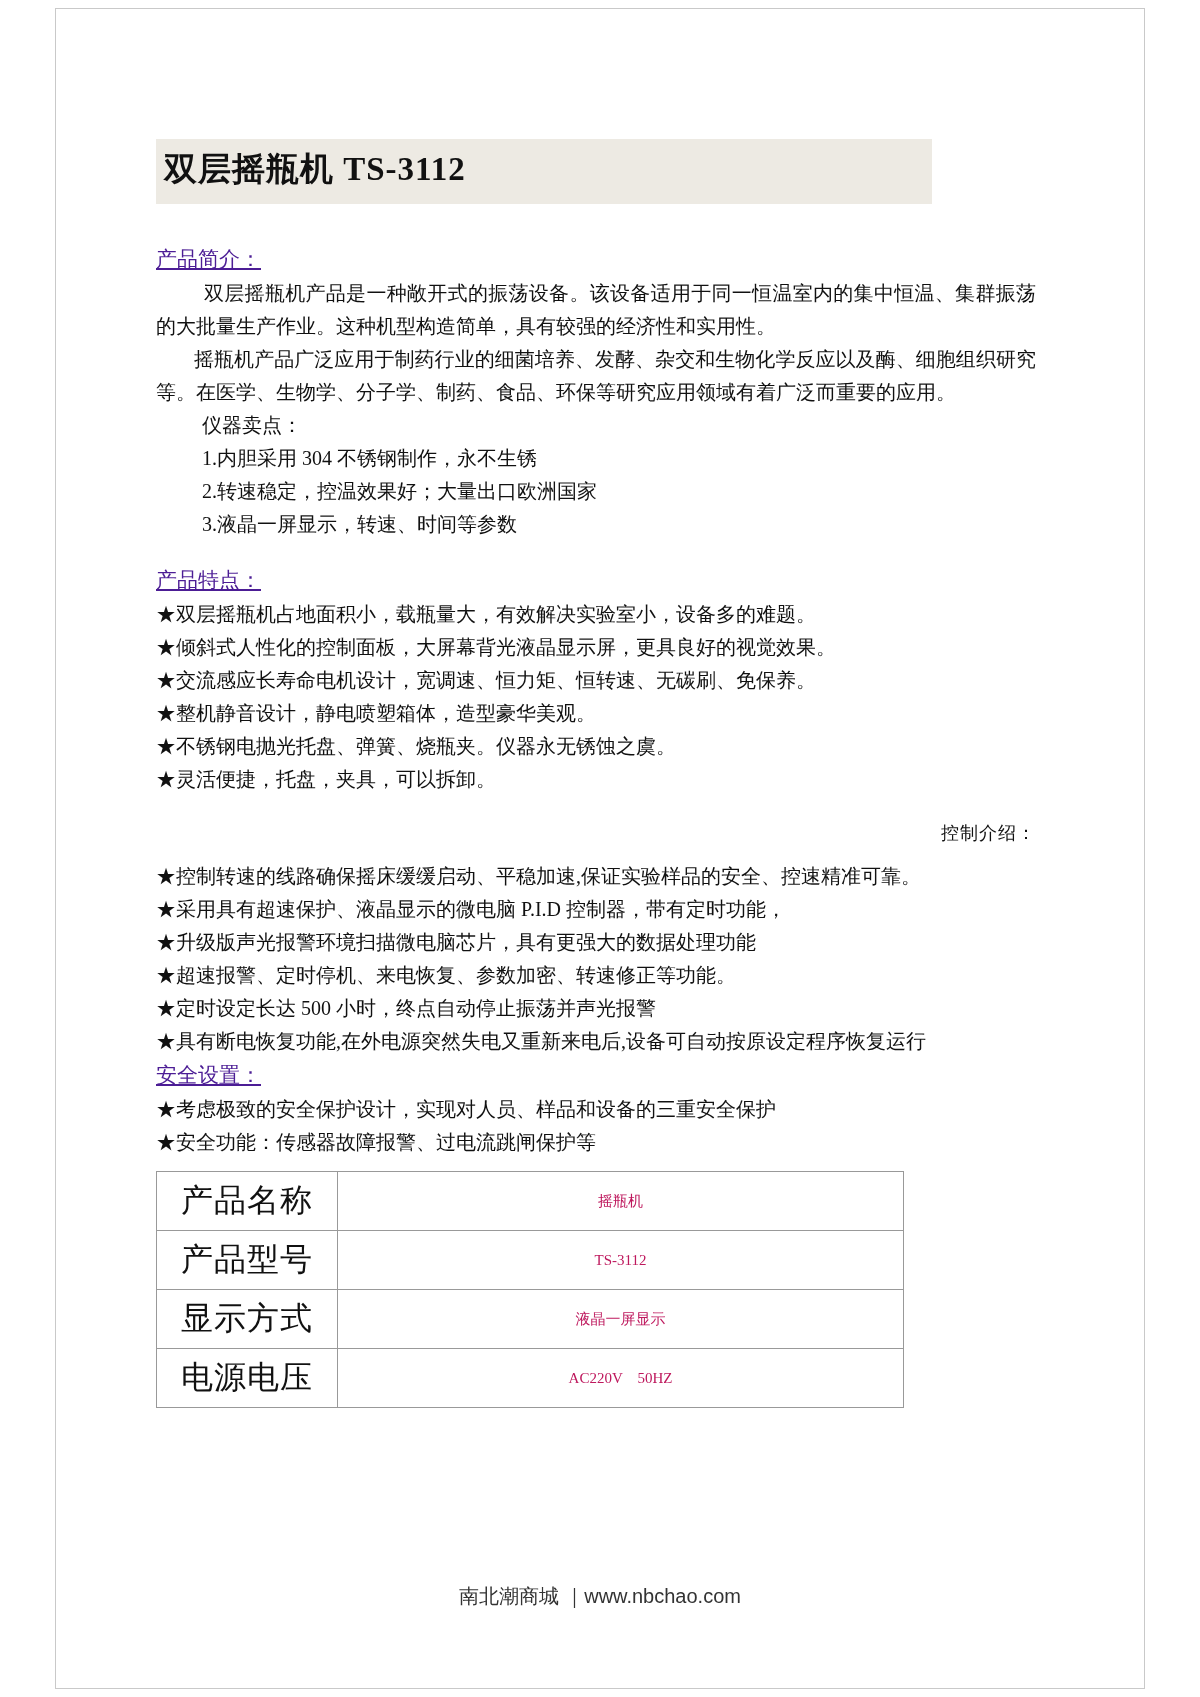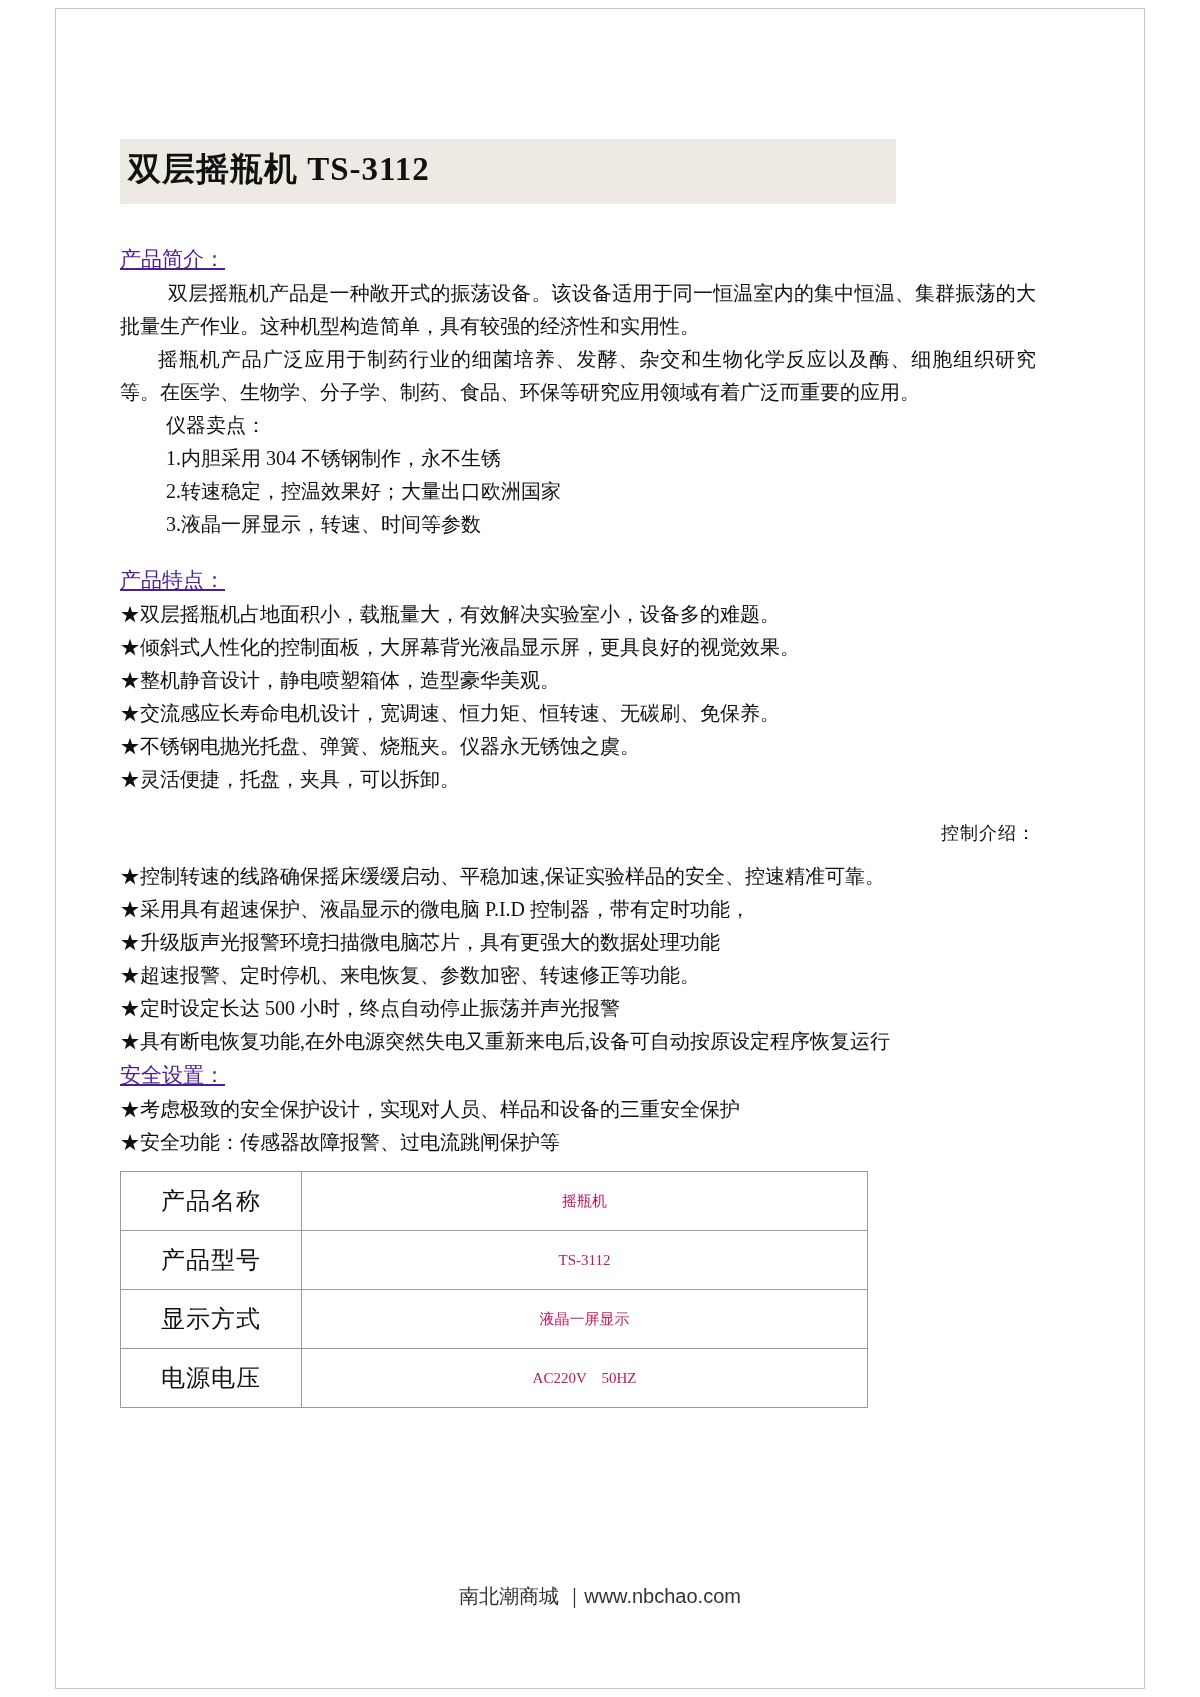--- a/index.html
+++ b/index.html
@@ -12,21 +12,21 @@
     color: #1a1a1a;
   }
   .page {
     position: absolute;
     left: 55px;
     top: 8px;
     width: 1090px;
     height: 1681px;
     border: 1px solid #c9c9c9;
     background: #ffffff;
-    padding: 0 108px 0 64px;
+    padding: 0 108px 0 100px;
   }
   .title-bar {
     margin-top: 130px;
     width: 776px;
     background: #edeae3;
     padding: 8px 8px 12px 8px;
   }
   .title-bar .title-text {
     font-size: 33px;
     font-weight: bold;
@@ -70,21 +70,21 @@
     table-layout: fixed;
   }
   table.specs td {
     border: 1px solid #999999;
     height: 59px;
     text-align: center;
     vertical-align: middle;
   }
   td.spec-label {
     width: 181px;
-    font-size: 24px;
+    font-size: 32px;
     letter-spacing: 1px;
     color: #111111;
   }
   td.spec-value {
     font-size: 15px;
     color: #be185d;
   }
   .footer {
     position: absolute;
     left: 0;
@@ -113,22 +113,22 @@
     <p class="sp-label">仪器卖点：</p>
     <p class="sp-item">1.内胆采用 304 不锈钢制作，永不生锈</p>
     <p class="sp-item">2.转速稳定，控温效果好；大量出口欧洲国家</p>
     <p class="sp-item">3.液晶一屏显示，转速、时间等参数</p>
   </div>
 
   <div class="heading-blue h-features">产品特点：</div>
   <div class="features-list">
     <p class="bullet">★双层摇瓶机占地面积小，载瓶量大，有效解决实验室小，设备多的难题。</p>
     <p class="bullet">★倾斜式人性化的控制面板，大屏幕背光液晶显示屏，更具良好的视觉效果。</p>
+    <p class="bullet">★交流感应长寿命电机设计，宽调速、恒力矩、恒转速、无碳刷、免保养。</p>
     <p class="bullet">★整机静音设计，静电喷塑箱体，造型豪华美观。</p>
-    <p class="bullet">★交流感应长寿命电机设计，宽调速、恒力矩、恒转速、无碳刷、免保养。</p>
     <p class="bullet">★不锈钢电抛光托盘、弹簧、烧瓶夹。仪器永无锈蚀之虞。</p>
     <p class="bullet">★灵活便捷，托盘，夹具，可以拆卸。</p>
   </div>
 
   <div class="heading-control">控制介绍：</div>
   <div class="control-list">
     <p class="bullet">★控制转速的线路确保摇床缓缓启动、平稳加速,保证实验样品的安全、控速精准可靠。</p>
     <p class="bullet">★采用具有超速保护、液晶显示的微电脑 P.I.D 控制器，带有定时功能，</p>
     <p class="bullet">★升级版声光报警环境扫描微电脑芯片，具有更强大的数据处理功能</p>
     <p class="bullet">★超速报警、定时停机、来电恢复、参数加密、转速修正等功能。</p>

